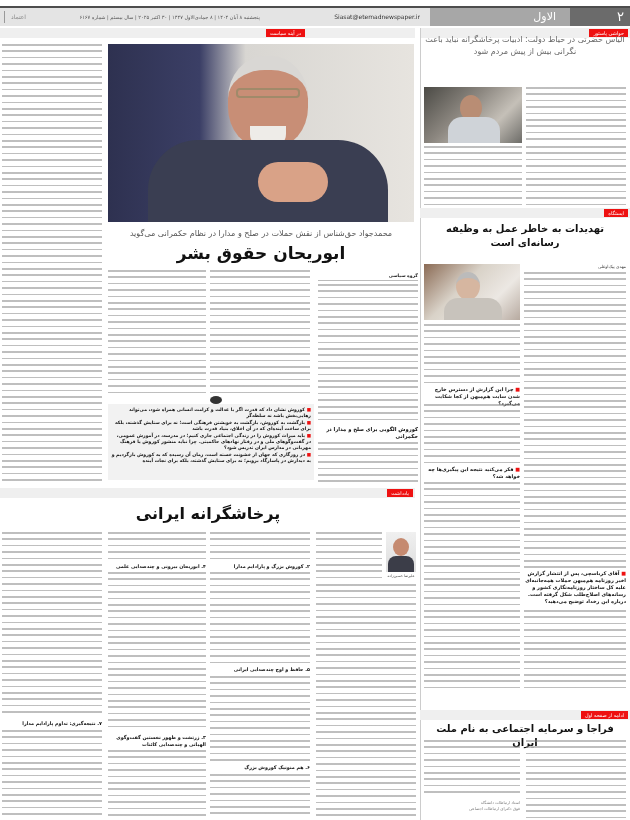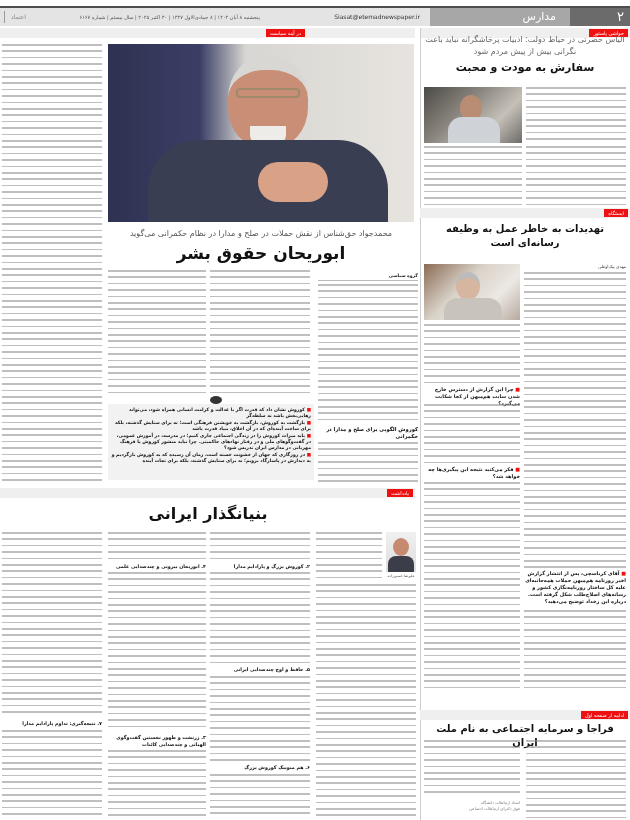--- a/index.html
+++ b/index.html
@@ -24,37 +24,36 @@
   .bullet { color: #e11; }
   .box { background: #f2f2f2; }
   .sub-head { font-weight: bold; color: #111; font-size: 5px; line-height: 7px; }
 </style>
 </head>
 <body>
 
 <div class="abs topline"></div>
 <div class="abs header">
   <div class="hdr-pageno">۲</div>
-  <div class="hdr-section">مدارس</div>
+  <div class="hdr-section">الاول</div>
   <div class="hdr-email">Siasat@etemadnewspaper.ir</div>
   <div class="hdr-date">پنجشنبه ۸ آبان ۱۴۰۴ | ۸ جمادی‌الاول ۱۴۴۷ | ۳۰ اکتبر ۲۰۲۵ | سال بیستم | شماره ۶۱۶۷</div>
   <div class="hdr-logo">اعتماد</div>
 </div>
 
 <div class="abs subbar" style="right:0;width:210px;">
   <span class="label-red" style="position:absolute;right:2px;top:1px;">حواشی پاستور</span>
 </div>
 <div class="abs subbar" style="left:0;width:415px;">
   <span class="label-red" style="position:absolute;right:110px;top:1px;">در آینه سیاست</span>
 </div>
 <div class="abs col-rule" style="left:420px;top:28px;height:792px;"></div>
 
 <div class="abs" style="right:4px;top:34px;width:202px;">
   <div class="title-gray" style="font-size:8px;line-height:12px;">الیاس حضرتی در حیاط دولت: ادبیات پرخاشگرانه نباید باعث نگرانی بیش از پیش مردم شود</div>
-  <div class="title-big" style="font-size:11px;line-height:16px;margin-top:2px;">سفارش به مودت و محبت</div>
 </div>
 <div class="abs photo" style="left:424px;top:87px;width:98px;height:56px;background:linear-gradient(135deg,#4b4a45 0%,#8c8780 40%,#c5c0b8 70%,#6d6c68 100%);">
   <div style="position:absolute;left:36px;top:8px;width:22px;height:26px;border-radius:50%;background:#b98d74;"></div>
   <div style="position:absolute;left:24px;top:30px;width:52px;height:30px;border-radius:14px 14px 0 0;background:#cfd3d8;"></div>
 </div>
 <div class="abs txt" style="right:4px;top:87px;width:100px;height:56px;">
   <div class="filler" style="width:100%;height:100%;"></div>
 </div>
 <div class="abs filler" style="left:424px;top:146px;width:98px;height:60px;"></div>
 <div class="abs filler" style="right:4px;top:146px;width:100px;height:60px;"></div>
@@ -120,21 +119,21 @@
 </div>
 <div class="abs filler" style="right:212px;top:406px;width:100px;height:18px;"></div>
 <div class="abs sub-head" style="right:212px;top:426px;width:100px;font-size:5.2px;">کوروش الگویی برای صلح و مدارا در حکمرانی</div>
 <div class="abs filler" style="right:212px;top:442px;width:100px;height:40px;"></div>
 
 <div class="abs filler" style="left:2px;top:44px;width:100px;height:440px;"></div>
 
 <div class="abs subbar" style="left:0;width:415px;top:488px;">
   <span class="label-red" style="position:absolute;right:2px;top:1px;">یادداشت</span>
 </div>
-<div class="abs title-big" style="left:108px;top:504px;width:200px;font-size:16px;line-height:20px;">بنیانگذار ایرانی</div>
+<div class="abs title-big" style="left:108px;top:504px;width:200px;font-size:16px;line-height:20px;">پرخاشگرانه ایرانی</div>
 
 <div class="abs photo" style="right:214px;top:532px;width:30px;height:40px;background:linear-gradient(#f0f0f0,#ddd);">
   <div style="position:absolute;left:7px;top:6px;width:16px;height:18px;border-radius:50%;background:#c58a70;"></div>
   <div style="position:absolute;left:2px;top:24px;width:26px;height:16px;border-radius:8px 8px 0 0;background:#3b3d48;"></div>
 </div>
 <div class="abs txt" style="right:214px;top:574px;width:30px;font-size:3.6px;line-height:5px;color:#444;text-align:center;">علیرضا حسین‌زاده</div>
 <div class="abs filler" style="right:248px;top:532px;width:66px;height:50px;"></div>
 <div class="abs filler" style="right:214px;top:584px;width:100px;height:234px;"></div>
 
 <div class="abs filler" style="left:210px;top:532px;width:100px;height:30px;"></div>

